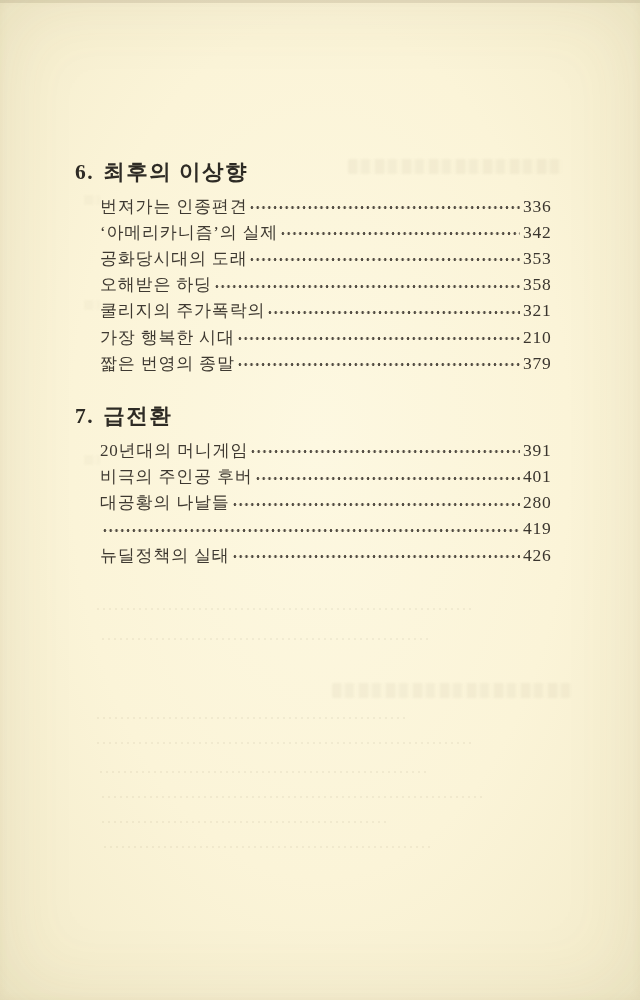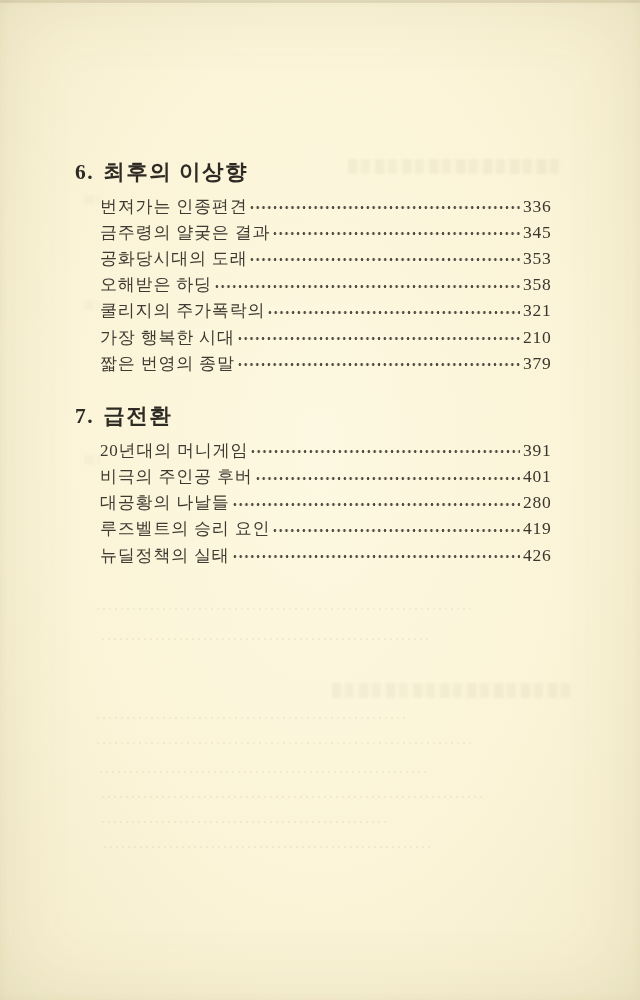--- a/index.html
+++ b/index.html
@@ -84,23 +84,23 @@
     <div class="section">
       <h2 class="section-heading">
         <span class="section-number">6.</span><span>최후의 이상향</span>
       </h2>
       <div class="entry">
         <span class="entry-title">번져가는 인종편견</span>
         <span class="leader"></span>
         <span class="entry-page">336</span>
       </div>
       <div class="entry">
-        <span class="entry-title">금주령의 얄궂은 결과</span>
+        <span class="entry-title">‘아메리카니즘’의 실제</span>
         <span class="leader"></span>
-        <span class="entry-page">345</span>
+        <span class="entry-page">342</span>
       </div>
       <div class="entry">
         <span class="entry-title">공화당시대의 도래</span>
         <span class="leader"></span>
         <span class="entry-page">353</span>
       </div>
       <div class="entry">
         <span class="entry-title">오해받은 하딩</span>
         <span class="leader"></span>
         <span class="entry-page">358</span>
@@ -135,21 +135,20 @@
         <span class="entry-title">비극의 주인공 후버</span>
         <span class="leader"></span>
         <span class="entry-page">401</span>
       </div>
       <div class="entry">
         <span class="entry-title">대공황의 나날들</span>
         <span class="leader"></span>
         <span class="entry-page">280</span>
       </div>
       <div class="entry">
-        <span class="entry-title">루즈벨트의 승리 요인</span>
         <span class="leader"></span>
         <span class="entry-page">419</span>
       </div>
       <div class="entry">
         <span class="entry-title">뉴딜정책의 실태</span>
         <span class="leader"></span>
         <span class="entry-page">426</span>
       </div>
     </div>
 

